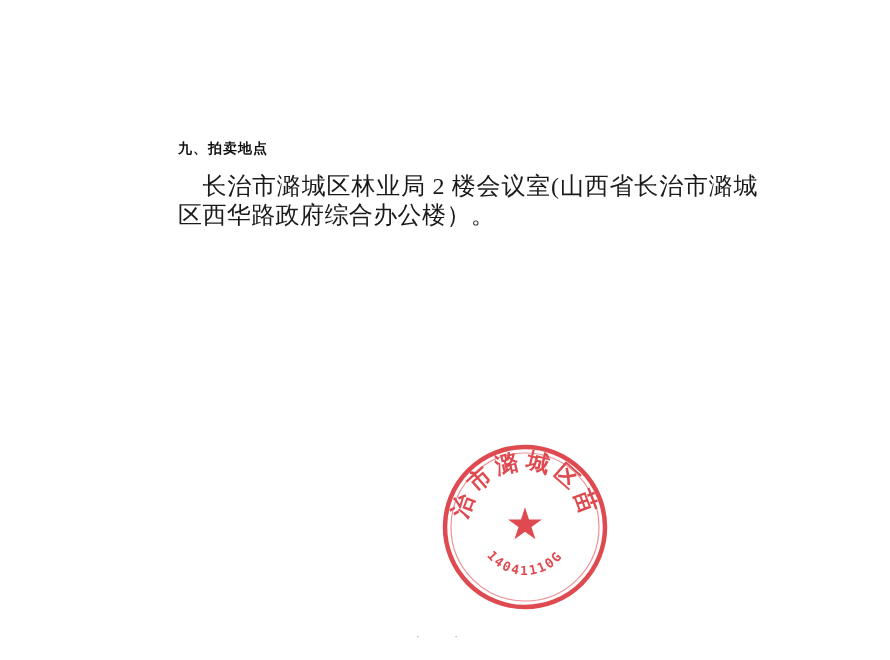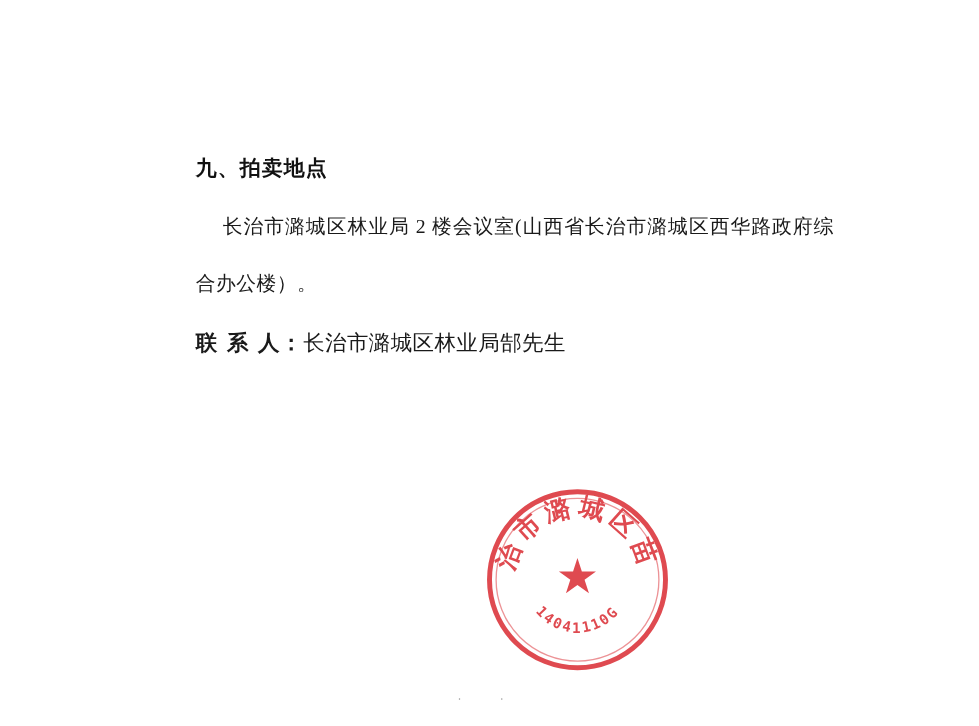--- a/index.html
+++ b/index.html
@@ -21,28 +21,28 @@
   }
   .doc-body {
     position: absolute;
     left: 178px;
     top: 140px;
     width: 580px;
   }
   .section-heading {
     font-family: Liberation Mono, monospace;
     font-weight: bold;
-    font-size: 19px;
+    font-size: 14px;
     letter-spacing: 1px;
     margin: 0 0 14px 0;
     color: #111;
   }
   .para {
-    font-size: 18px;
-    line-height: 52px;
+    font-size: 24px;
+    line-height: 29px;
     margin: 0;
     text-align: justify;
     letter-spacing: 0.4px;
   }
   .para .indent {
     display: inline-block;
     width: 24px;
   }
   .contact-line {
     font-size: 19.5px;
@@ -100,23 +100,20 @@
 
 <div class="page">
 
   <div class="doc-body">
 
     <h2 class="section-heading">九、拍卖地点</h2>
 
     <p class="para"><span class="indent"></span><span>长治市潞城区林业局 2 楼会议室(山西省长治市潞城区西华路政府综合办公楼）。</span></p>
 
     <div class="contact-block">
-      <p class="contact-line">
-        <span class="lbl">联 系 人：</span><span>长治市潞城区林业局郜先生</span>
-      </p>
     </div>
 
   </div>
 
 
   <svg class="stamp" viewBox="0 0 168 168">
     <defs>
       <path id="arcTop" d="M 26,84 A 58,58 0 0 1 142,84"></path>
       <path id="arcBottom" d="M 36,84 A 48,48 0 0 0 132,84"></path>
     </defs>

